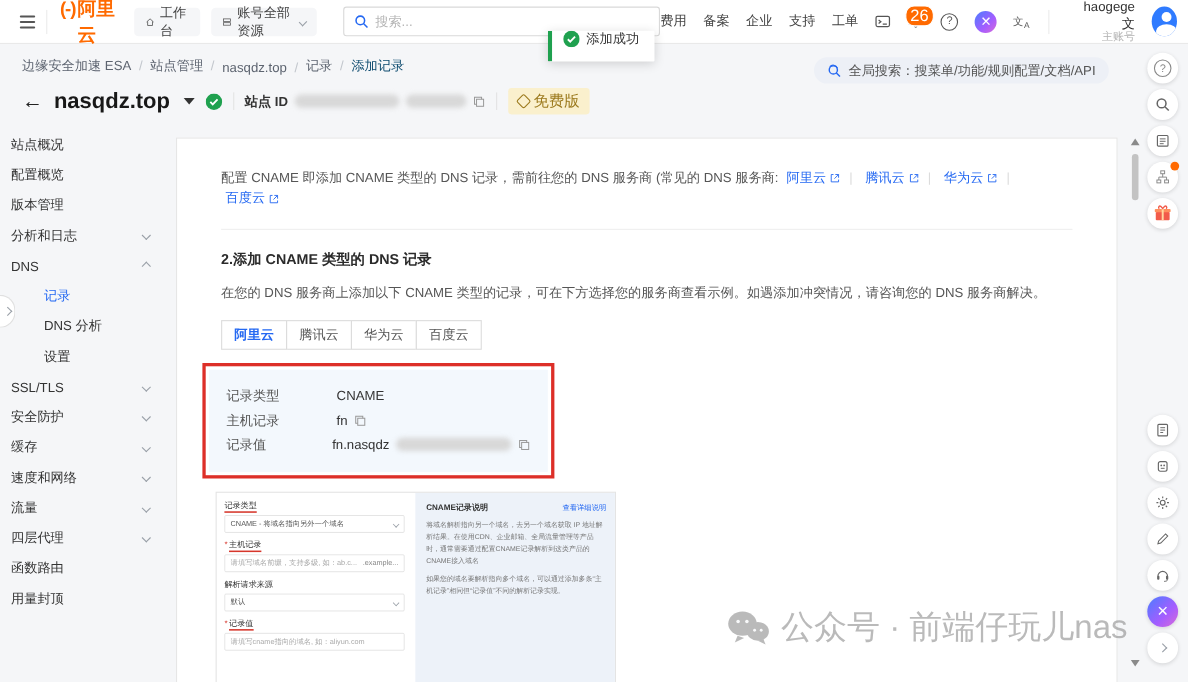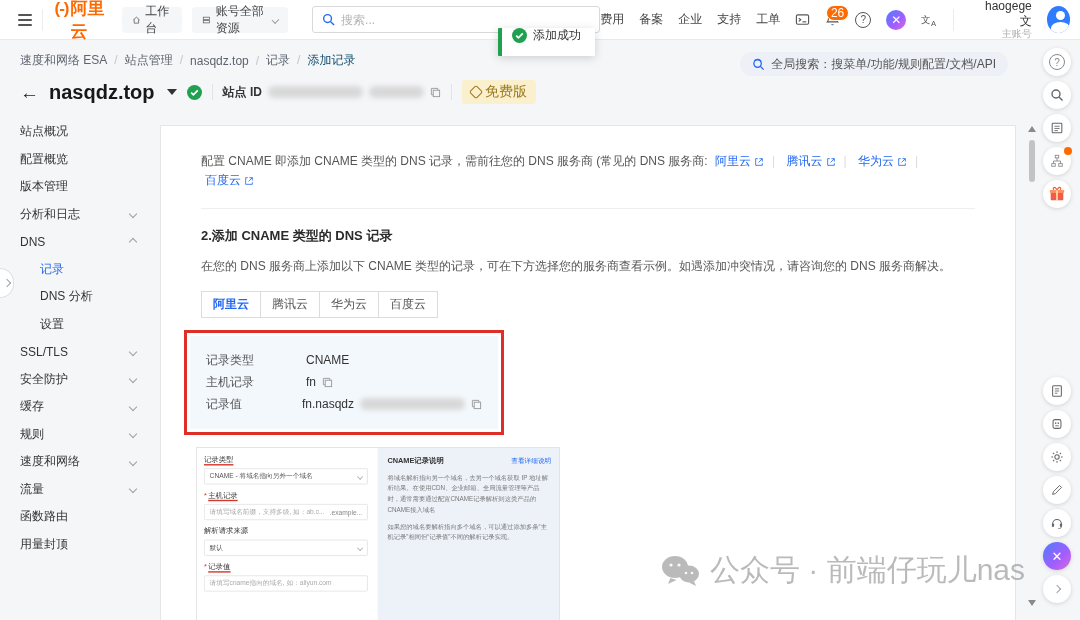--- a/index.html
+++ b/index.html
@@ -18,21 +18,21 @@
   .brand .bname { font-size:17px; }
   .nav-pill { display:flex; align-items:center; gap:5px; background:#f5f6f8; border-radius:4px;
               height:26px; padding:0 10px; color:#444; margin-right:10px; cursor:pointer; }
   .search-box { display:flex; align-items:center; gap:6px; width:372px; height:27px; border:1px solid #d9d9d9;
                 border-radius:3px; padding:0 9px; margin-left:14px; background:#fff; }
   .search-box input { border:none; outline:none; flex:1; font-size:12px; color:#333; background:transparent; }
   .search-box input::placeholder { color:#b5b5b5; }
   .nav-right { margin-left:auto; display:flex; align-items:center; gap:15px; }
   .nav-link { color:#444; cursor:pointer; white-space:nowrap; }
   .nav-ico { position:relative; display:flex; align-items:center; cursor:pointer; }
-  .badge { position:absolute; top:-7px; right:-9px; background:#ff6a00; color:#fff; font-size:12px;
+  .badge { position:absolute; top:-7px; right:-9px; background:#ff6a00; color:#fff; font-size:15px;
            border-radius:8px; padding:1px 4px; border:1px solid #fff; line-height:1; }
   .qmark { width:16px; height:16px; border:1.3px solid #555; border-radius:50%; display:flex; align-items:center;
            justify-content:center; font-size:10px; color:#555; }
   .qmark::after { content:"?"; }
   .ai-sphere { width:20px; height:20px; border-radius:50%; background:linear-gradient(135deg,#4a7dff,#a45dff 60%,#d86bd8);
                display:flex; align-items:center; justify-content:center; color:#fff; font-size:12px; font-weight:bold; }
   .ai-sphere::after { content:"✕"; }
   .user-block { text-align:right; line-height:1.2; cursor:pointer; }
   .user-name { font-size:12px; color:#333; }
   .user-role { font-size:10px; color:#b0b0b0; }
@@ -60,21 +60,21 @@
                 border-top:6px solid #333; margin-left:2px; cursor:pointer; }
   .vdiv { width:1px; height:16px; background:#e3e3e3; }
   .site-id { display:flex; align-items:center; gap:6px; color:#333; font-weight:bold; }
   .blurb { display:inline-block; height:12px; background:#d8d8d8; border-radius:6px; filter:blur(2.5px); }
   .plan-badge { display:flex; align-items:center; gap:4px; background:#faf0cd; color:#9c7a1e; border-radius:3px;
                 padding:3px 9px; font-size:14px; }
   .tag-ico { width:10px; height:10px; border:1.2px solid #9c7a1e; transform:rotate(45deg); border-radius:2px; position:relative;}
 
   
   .sidebar { position:absolute; left:0; top:118px; width:150px; }
-  .side-item { height:27.5px; display:flex; align-items:center; padding-left:20px; padding-right:14px;
+  .side-item { height:27.5px; display:flex; align-items:center; padding-left:10px; padding-right:14px;
                color:#333; cursor:pointer; }
   .side-item.child { padding-left:40px; }
   .side-item.active { color:#2468f2; }
   .side-item .chev { margin-left:auto; }
   .chev { display:inline-block; width:6px; height:6px; border-right:1.4px solid #9aa0a8; border-bottom:1.4px solid #9aa0a8;
           transform:rotate(45deg); }
   .chev.up { transform:rotate(-135deg); }
   .chev.right { transform:rotate(-45deg); }
   .side-expander { position:absolute; left:0; top:268px; width:14px; height:30px; background:#fff; border:1px solid #e0e0e0;
                    border-left:none; border-radius:0 14px 14px 0; display:flex; align-items:center; justify-content:center;
@@ -219,21 +219,21 @@
 
 <div class="toast">
   <svg width="15" height="15" viewBox="0 0 16 16">
       <circle cx="8" cy="8" r="8" fill="#1fa14f"></circle>
       <path d="M4.5 8.2l2.3 2.3 4.7-4.8" stroke="#fff" stroke-width="1.8" fill="none"></path>
     </svg>
   <span>添加成功</span>
 </div>
 
 <div class="crumb-row">
-  <span class="crumb">速度和网络 ESA</span>
+  <span class="crumb">边缘安全加速 ESA</span>
   <span class="crumb">站点管理</span>
   <span class="crumb">nasqdz.top</span>
   <span class="crumb">记录</span>
   <span class="crumb current">添加记录</span>
 </div>
 <div class="gsearch">
   <svg width="13" height="13" viewBox="0 0 14 14">
       <circle cx="6" cy="6" r="4" fill="none" stroke="#2468f2" stroke-width="1.4"></circle>
       <path d="M9 9l3.5 3.5" stroke="#2468f2" stroke-width="1.4"></path>
       <path d="M2.5 2.8A4.6 4.6 0 0 1 10 4" fill="none" stroke="#2468f2" stroke-width="1.1"></path>
@@ -299,29 +299,29 @@
     </div>
   <div class="side-item">
       <span>安全防护</span>
       <span class="chev"></span>
     </div>
   <div class="side-item">
       <span>缓存</span>
       <span class="chev"></span>
     </div>
   <div class="side-item">
-      <span>规则</span>
-      <span class="chev"></span>
-    </div>
-  <div class="side-item">
       <span>速度和网络</span>
       <span class="chev"></span>
     </div>
   <div class="side-item">
       <span>流量</span>
+      <span class="chev"></span>
+    </div>
+  <div class="side-item">
+      <span>四层代理</span>
       <span class="chev"></span>
     </div>
   <div class="side-item">
       <span>函数路由</span>
     </div>
   <div class="side-item">
       <span>用量封顶</span>
     </div>
 </div>
 <div class="side-expander">

